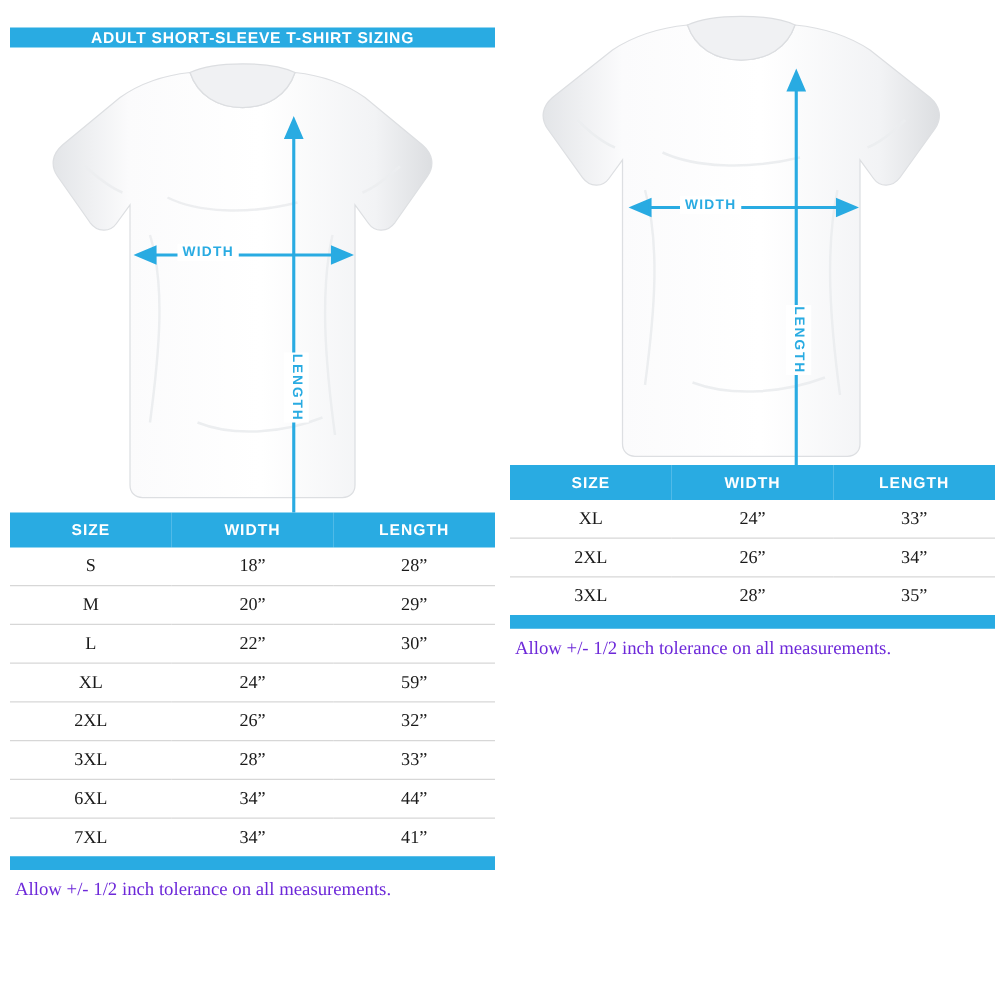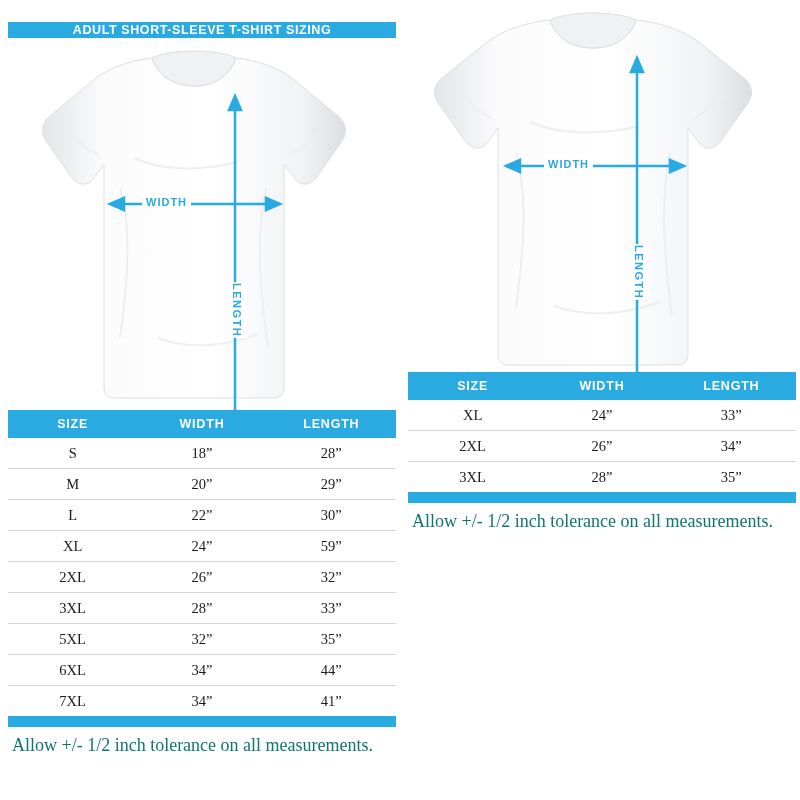--- a/index.html
+++ b/index.html
@@ -93,22 +93,22 @@
     font-family: "Liberation Serif", serif;
   }
   table.size-table tbody tr:last-child td {
     border-bottom: none;
   }
   .table-footer-bar {
     height: 11px;
     background: #29ABE2;
   }
   .tolerance {
-    font-size: 18px;
-    color: #0f766e;
+    font-size: 15px;
+    color: #6d28d9;
     font-family: "Liberation Serif", serif;
     padding: 8px 4px 0 4px;
   }
 </style>
 </head>
 <body>
 
 <div class="page">
 
   <div class="panel panel-left">
@@ -207,25 +207,20 @@
         </tr>
         <tr>
           <td>2XL</td>
           <td>26”</td>
           <td>32”</td>
         </tr>
         <tr>
           <td>3XL</td>
           <td>28”</td>
           <td>33”</td>
-        </tr>
-        <tr>
-          <td>5XL</td>
-          <td>32”</td>
-          <td>35”</td>
         </tr>
         <tr>
           <td>6XL</td>
           <td>34”</td>
           <td>44”</td>
         </tr>
         <tr>
           <td>7XL</td>
           <td>34”</td>
           <td>41”</td>

